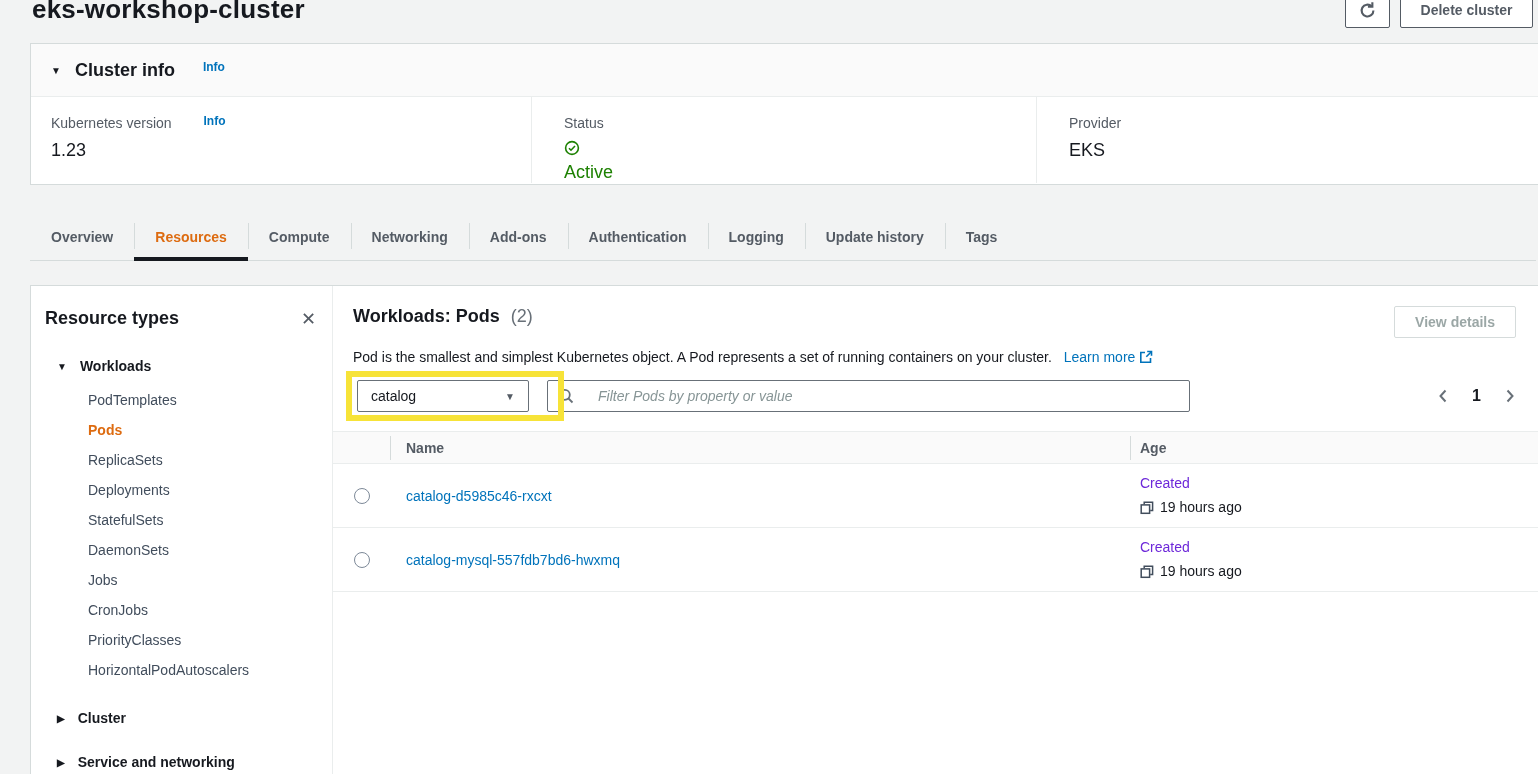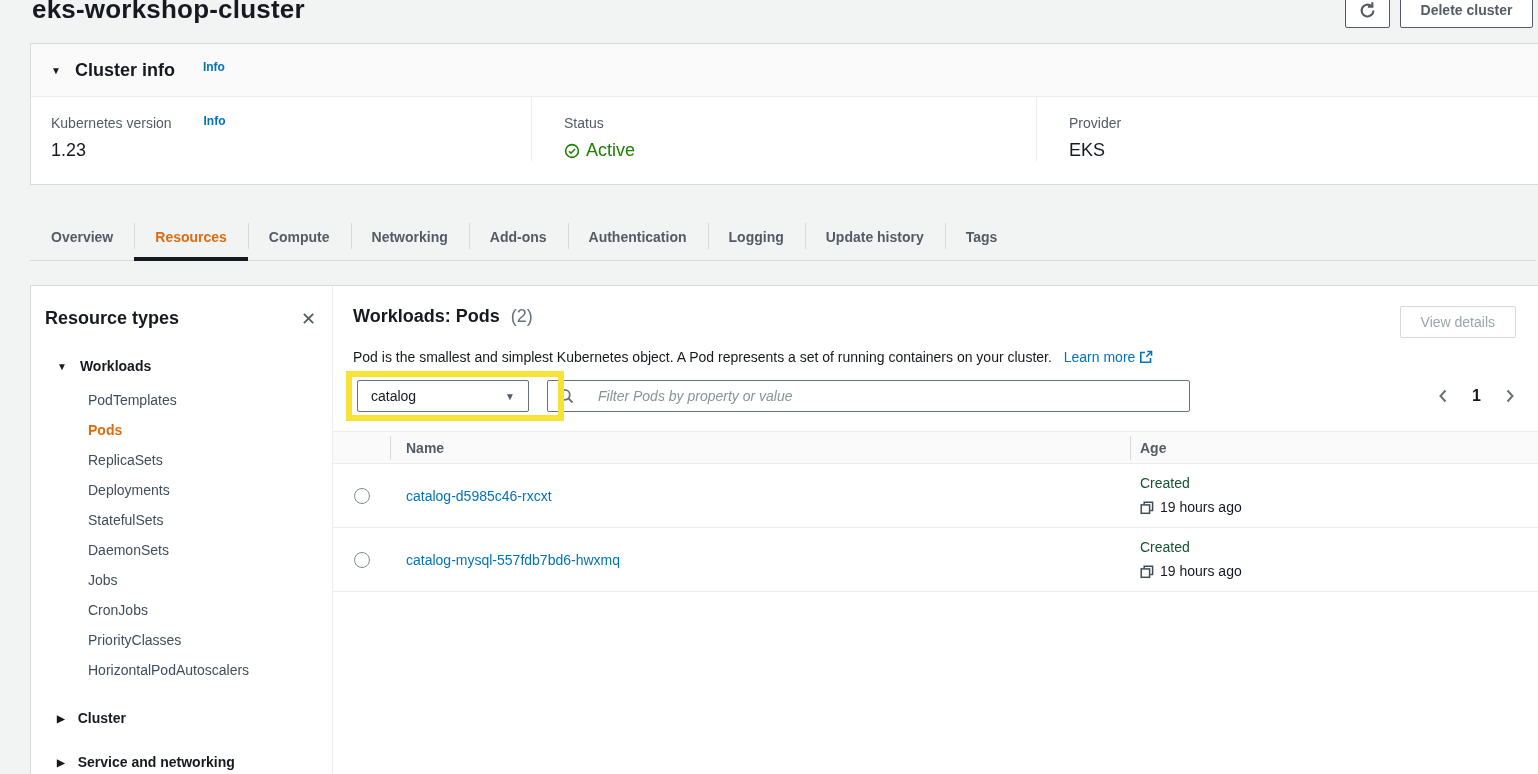--- a/index.html
+++ b/index.html
@@ -31,21 +31,21 @@
   .caret { font-size:10px; color:var(--text-dark,#16191f); }
   .cluster-card-header h1 { font-size:18px; font-weight:700; margin-left:14px; }
   .info-link { font-size:12px; font-weight:700; color:var(--link-blue,#0073bb); margin-left:28px; position:relative; top:-3px; cursor:pointer; text-decoration:none; }
   .cluster-card-body { display:flex; }
   .ci-col { padding:18px 0 0 20px; }
   .ci-col.c1 { width:500px; }
   .ci-col.c2 { width:505px; border-left:1px solid var(--border-light,#eaeded); padding-left:32px; }
   .ci-col.c3 { flex:1; border-left:1px solid var(--border-light,#eaeded); padding-left:32px; }
   .ci-label { font-size:14px; color:var(--text-secondary,#545b64); }
   .ci-value { font-size:18px; margin-top:9px; }
-  .status-active { display:flex; align-items:center; gap:6px; color:var(--status-green,#1d8102); font-weight:400; }
+  .status-active { display:flex; gap:6px; color:var(--status-green,#1d8102); font-weight:400;flex-direction:column; }
   
   .tabs { position:absolute; left:30px; right:2px; top:214px; height:47px; border-bottom:1px solid var(--border,#d5dbdb); display:flex; }
   .tab { position:relative; padding:0 21px; display:flex; align-items:center; font-size:14px; font-weight:700; color:var(--text-secondary,#545b64); cursor:pointer; white-space:nowrap; }
   .tab + .tab::before { content:''; position:absolute; left:0; top:9px; bottom:11px; width:1px; background:var(--border,#d5dbdb); }
   .tab.active { color:var(--accent-orange,#dd6b10); }
   .tab.active::after { content:''; position:absolute; left:0; right:0; bottom:-1px; height:4px; background:var(--text-dark,#16191f); }
   
   .main-card { position:absolute; left:30px; right:0; top:285px; height:490px; border-right:none; border-bottom:none; display:flex; }
   
   .sidebar { width:302px; flex-shrink:0; border-right:1px solid var(--border-light,#eaeded); }
@@ -59,21 +59,21 @@
   .tree-item { height:30px; display:flex; align-items:center; font-size:14px; color:#414d5c; cursor:pointer; }
   .tree-item.selected { color:var(--accent-orange,#dd6b10); font-weight:700; }
   
   .content { flex:1; position:relative; min-width:0; }
   .content-header { display:flex; justify-content:space-between; align-items:flex-start; padding:20px 22px 0 20px; }
   .content-title { font-size:18px; }
   .content-title .t-bold { font-weight:700; }
   .content-title .t-count { font-weight:400; color:var(--text-muted,#687078); margin-left:6px; }
   .btn-secondary {
     height:32px; padding:0 20px; background:#fff; border:1px solid var(--border,#d5dbdb);
-    border-radius:2px; font-size:14px; font-weight:400; color:var(--disabled-text,#9ba7a6);
+    border-radius:2px; font-size:14px; font-weight:700; color:var(--disabled-text,#9ba7a6);
     display:flex; align-items:center; cursor:default;
   }
   .desc { padding:10px 22px 0 20px; font-size:14px; color:var(--text-dark,#16191f); }
   .learn-more { color:var(--link-blue,#0073bb); text-decoration:none; margin-left:8px; cursor:pointer; }
   .ext-icon { margin-left:4px; position:relative; top:2px; }
   
   .filter-row { position:relative; margin:15px 22px 0 20px; display:flex; align-items:center; height:32px; }
   .highlight-box { position:absolute; left:-7px; top:-9px; width:218px; height:50px; border:6px solid var(--highlight-yellow,#f7e338); z-index:3; pointer-events:none; }
   .dropdown {
     margin-left:4px; width:172px; height:32px; background:#fff;
@@ -102,21 +102,21 @@
   .col-sel { width:57px; flex-shrink:0; display:flex; justify-content:center; }
   .col-name { flex:1; padding-left:16px; position:relative; min-width:0; }
   .col-age { width:408px; flex-shrink:0; padding-left:10px; position:relative; }
   .t-header .col-name::before, .t-header .col-age::before {
     content:''; position:absolute; left:0; top:-4px; bottom:-4px; width:1px; background:#d5dbdb;
   }
   .t-row { display:flex; align-items:center; height:64px; border-bottom:1px solid var(--border-light,#eaeded); font-size:14px; }
   .radio { width:16px; height:16px; border:1px solid #7d8998; border-radius:50%; background:#fff; cursor:pointer; }
   .pod-link { color:var(--link-blue,#0073bb); text-decoration:none; cursor:pointer; }
   .age-cell { display:flex; flex-direction:column; justify-content:center; gap:3px; line-height:21px; }
-  .age-created { color:#14532d; }
+  .age-created { color:#6d28d9; }
   .age-value { display:flex; align-items:center; gap:6px; color:var(--text-dark,#16191f); }
   svg { display:block; }
 </style>
 </head>
 <body>
 
 <div class="page-title">eks-workshop-cluster</div>
 <button class="hdr-btn btn-refresh">
   <span>
     <svg width="19" height="19" viewBox="0 0 18 18">

